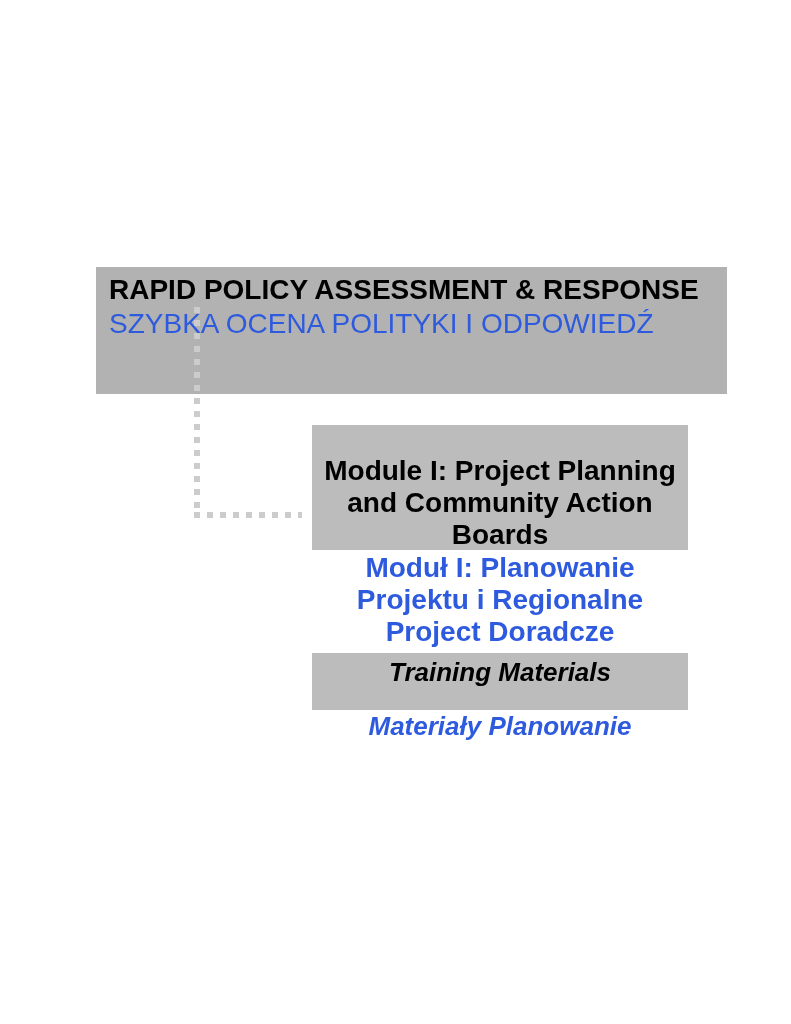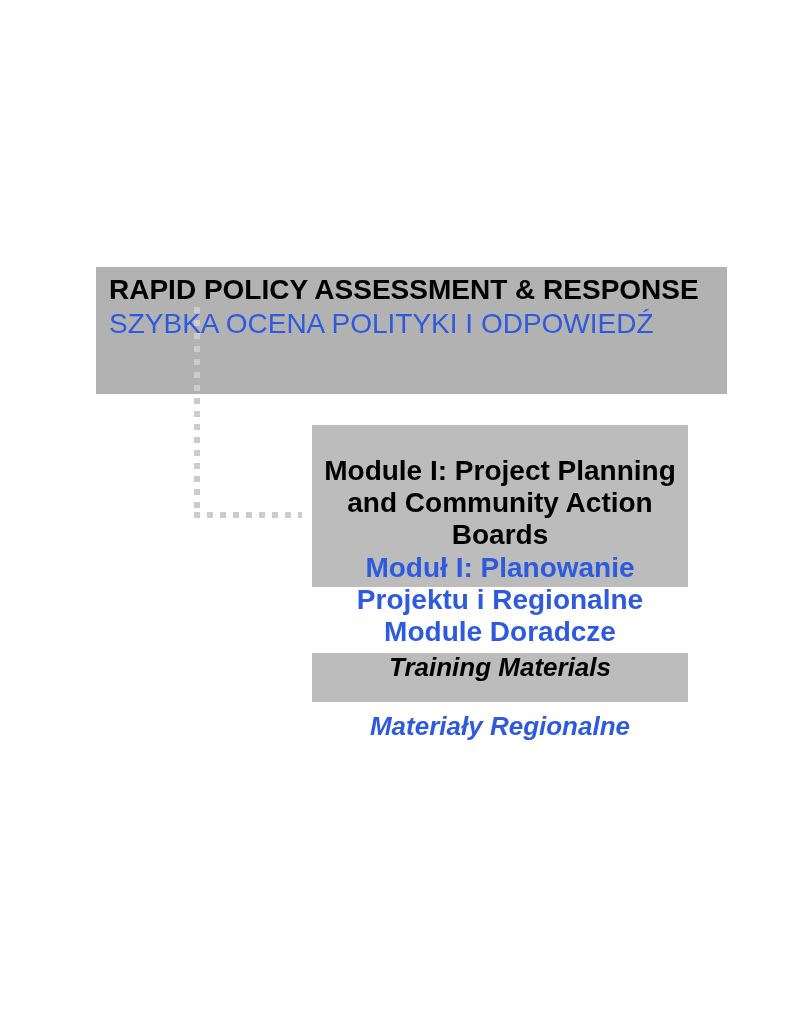--- a/index.html
+++ b/index.html
@@ -68,21 +68,21 @@
       transparent 6px, transparent 13px
     );
   }
 
   
   .module-box {
     position: absolute;
     left: 312px;
     top: 425px;
     width: 376px;
-    height: 162px;
+    height: 125px;
     background: #bcbcbc;
     box-sizing: border-box;
     padding-top: 30px;
   }
   .module-box .module-en {
     font-weight: bold;
     font-size: 28px;
     line-height: 32px;
     color: #000000;
     text-align: center;
@@ -98,25 +98,25 @@
     color: #2e5ade;
     text-align: center;
   }
 
   
   .materials-box {
     position: absolute;
     left: 312px;
     top: 653px;
     width: 376px;
-    height: 49px;
+    height: 57px;
     background: #bcbcbc;
     box-sizing: border-box;
     display: flex;
-    align-items: flex-start;
+    align-items: center;
     justify-content: center;
     padding-bottom: 20px;
   }
   .materials-box .materials-en {
     font-weight: bold;
     font-style: italic;
     font-size: 26px;
     line-height: 28px;
     color: #000000;
     text-align: center;
@@ -143,20 +143,20 @@
     <div class="line-en">RAPID POLICY ASSESSMENT &amp; RESPONSE</div>
     <div class="line-pl">SZYBKA OCENA POLITYKI I ODPOWIEDŹ</div>
   </div>
 
   <div class="connector-v"></div>
   <div class="connector-h"></div>
 
   <div class="module-box">
     <div class="module-en">Module I: Project Planning and Community Action Boards</div>
   </div>
-  <div class="module-pl">Moduł I: Planowanie Projektu i Regionalne Module Doradcze</div>
+  <div class="module-pl">Moduł I: Planowanie Projektu i Regionalne Project Doradcze</div>
 
   <div class="materials-box">
     <div class="materials-en">Training Materials</div>
   </div>
-  <div class="materials-pl">Materiały Regionalne</div>
+  <div class="materials-pl">Materiały Planowanie</div>
 
 </div>
 
 </body></html>

